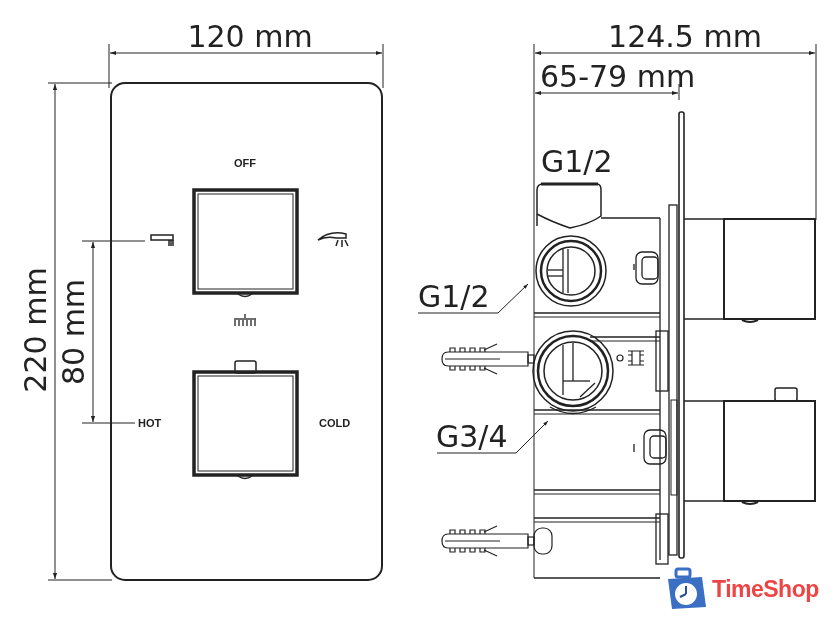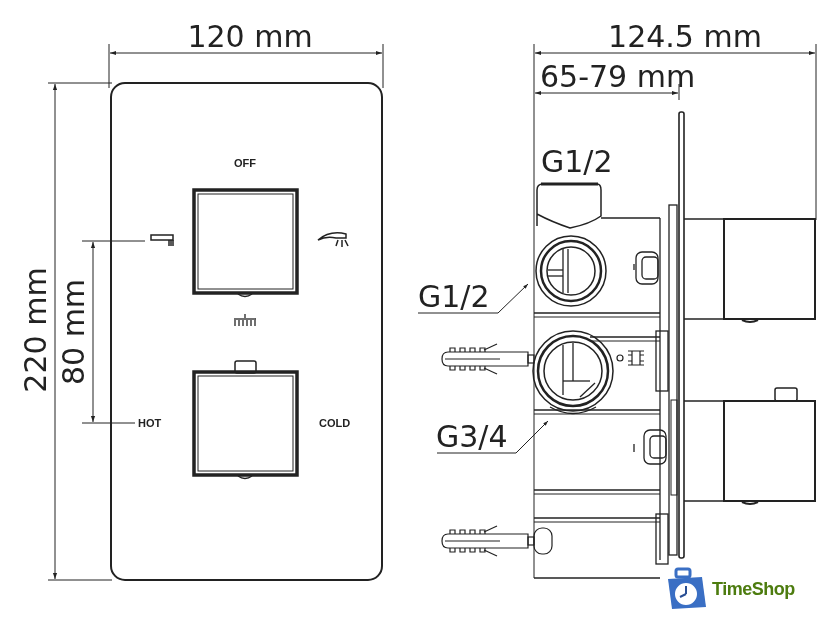--- a/index.html
+++ b/index.html
@@ -1,21 +1,21 @@
 <!DOCTYPE html>
 <html><head>
   <meta charset="utf-8">
   <style>
     html,body{margin:0;padding:0;background:#fff;}
     body{width:840px;height:631px;position:relative;overflow:hidden;font-family:"DejaVu Sans",sans-serif;}
     svg{position:absolute;left:0;top:0;}
     .dim{font-family:"DejaVu Sans",sans-serif;font-size:30px;fill:#222;font-weight:normal;}
     .lbl{font-family:"Liberation Sans",sans-serif;font-size:11px;font-weight:bold;fill:#222;}
     .logo{position:absolute;left:664px;top:567px;display:flex;align-items:center;}
-    .logo-text{font-family:"Liberation Sans",sans-serif;font-size:18px;font-weight:bold;color:#4d7c0f;margin-left:4px;letter-spacing:-0.5px;}
+    .logo-text{font-family:"Liberation Sans",sans-serif;font-size:23px;font-weight:bold;color:#ef4444;margin-left:4px;letter-spacing:-0.5px;}
   </style>
 </head>
 <body>
 
 <svg width="840" height="631" viewBox="0 0 840 631">
   <defs>
     <marker id="arr" viewBox="0 0 10 10" refX="10" refY="5" markerWidth="10" markerHeight="6" orient="auto-start-reverse">
       <path d="M0,1.5 L10,5 L0,8.5 z" fill="#222"></path>
     </marker>
     <marker id="arrs" viewBox="0 0 10 10" refX="10" refY="5" markerWidth="7" markerHeight="5" orient="auto">

